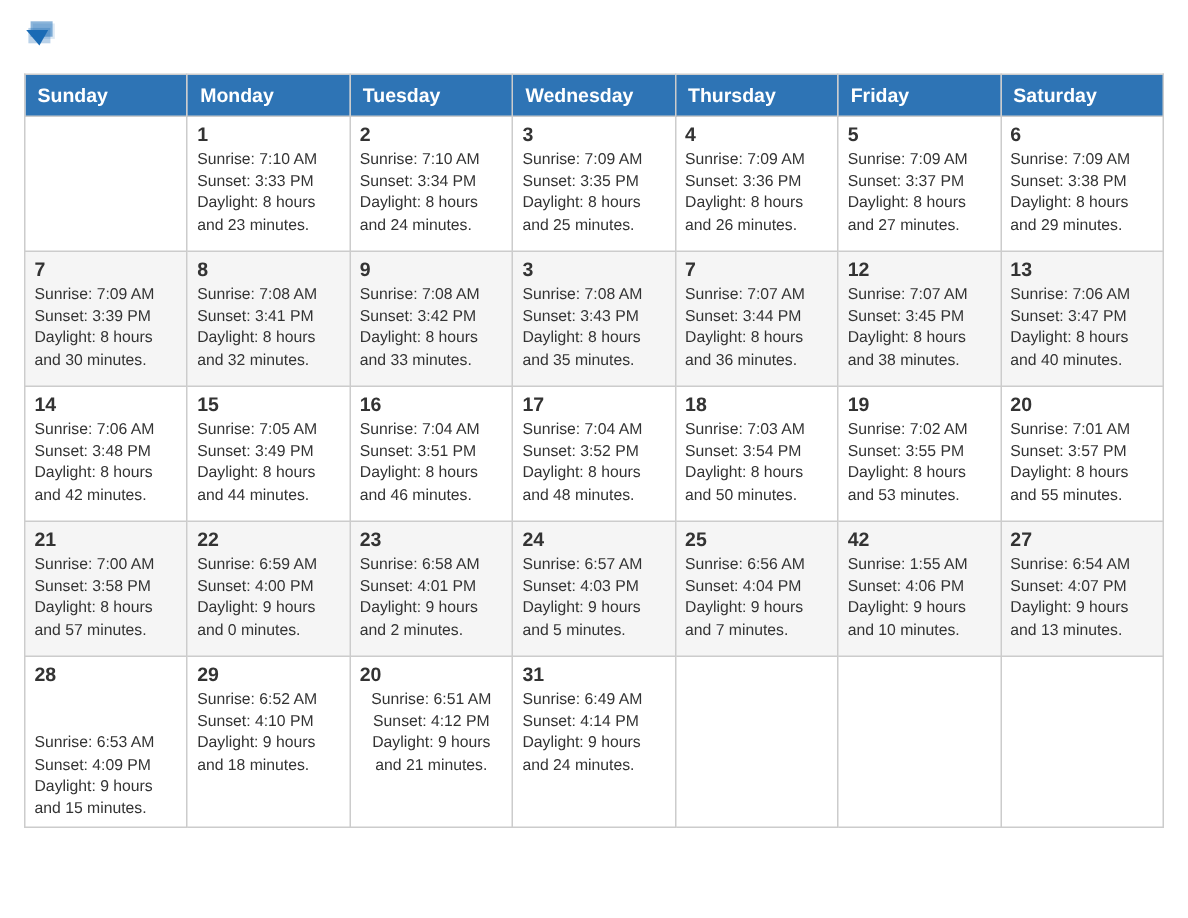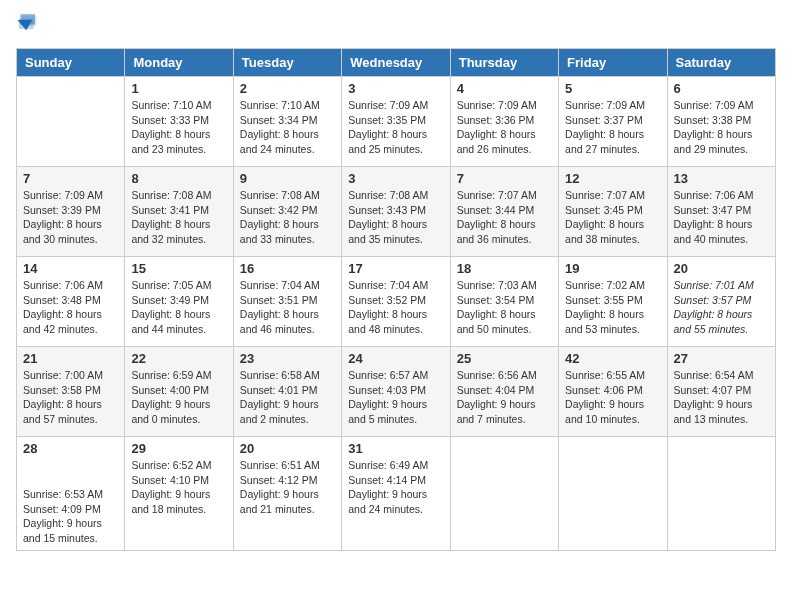--- a/index.html
+++ b/index.html
@@ -237,21 +237,21 @@
 Daylight: 8 hours and 50 minutes.</div>
         </td>
         <td>
           <span class="day-number">19</span>
           <div class="cell-text" style="white-space: pre-line;">Sunrise: 7:02 AM
 Sunset: 3:55 PM
 Daylight: 8 hours and 53 minutes.</div>
         </td>
         <td>
           <span class="day-number">20</span>
-          <div class="cell-text" style="white-space: pre-line; font-style: italic;">Sunrise: 7:01 AM
+          <div class="cell-text" style="white-space: pre-line;">Sunrise: 7:01 AM
 Sunset: 3:57 PM
 Daylight: 8 hours and 55 minutes.</div>
         </td>
       </tr>
       <tr class="row-shaded">
         <td>
           <span class="day-number">21</span>
           <div class="cell-text" style="white-space: pre-line;">Sunrise: 7:00 AM
 Sunset: 3:58 PM
 Daylight: 8 hours and 57 minutes.</div>
@@ -275,21 +275,21 @@
 Daylight: 9 hours and 5 minutes.</div>
         </td>
         <td>
           <span class="day-number">25</span>
           <div class="cell-text" style="white-space: pre-line;">Sunrise: 6:56 AM
 Sunset: 4:04 PM
 Daylight: 9 hours and 7 minutes.</div>
         </td>
         <td>
           <span class="day-number">42</span>
-          <div class="cell-text" style="white-space: pre-line;">Sunrise: 6:55 AM
+          <div class="cell-text" style="white-space: pre-line;">Sunrise: 1:55 AM
 Sunset: 4:06 PM
 Daylight: 9 hours and 10 minutes.</div>
         </td>
         <td>
           <span class="day-number">27</span>
           <div class="cell-text" style="white-space: pre-line;">Sunrise: 6:54 AM
 Sunset: 4:07 PM
 Daylight: 9 hours and 13 minutes.</div>
         </td>
       </tr>
@@ -301,21 +301,21 @@
 Daylight: 9 hours and 15 minutes.</div>
         </td>
         <td>
           <span class="day-number">29</span>
           <div class="cell-text" style="white-space: pre-line;">Sunrise: 6:52 AM
 Sunset: 4:10 PM
 Daylight: 9 hours and 18 minutes.</div>
         </td>
         <td>
           <span class="day-number">20</span>
-          <div class="cell-text" style="white-space: pre-line;">Sunrise: 6:51 AM
+          <div class="cell-text" style="white-space: pre-line; text-align: center;">Sunrise: 6:51 AM
 Sunset: 4:12 PM
 Daylight: 9 hours and 21 minutes.</div>
         </td>
         <td>
           <span class="day-number">31</span>
           <div class="cell-text" style="white-space: pre-line;">Sunrise: 6:49 AM
 Sunset: 4:14 PM
 Daylight: 9 hours and 24 minutes.</div>
         </td>
         <td class="empty-cell"></td>

